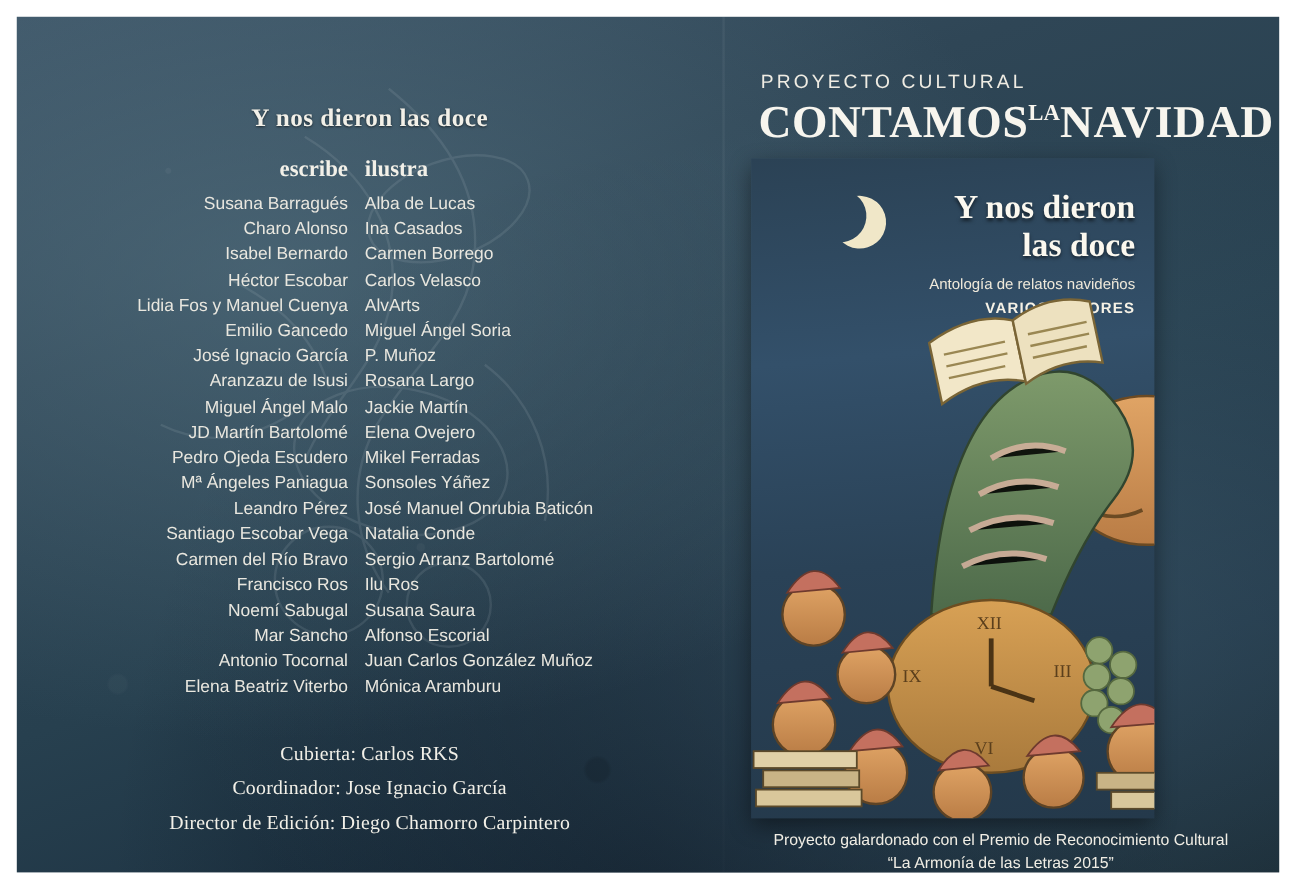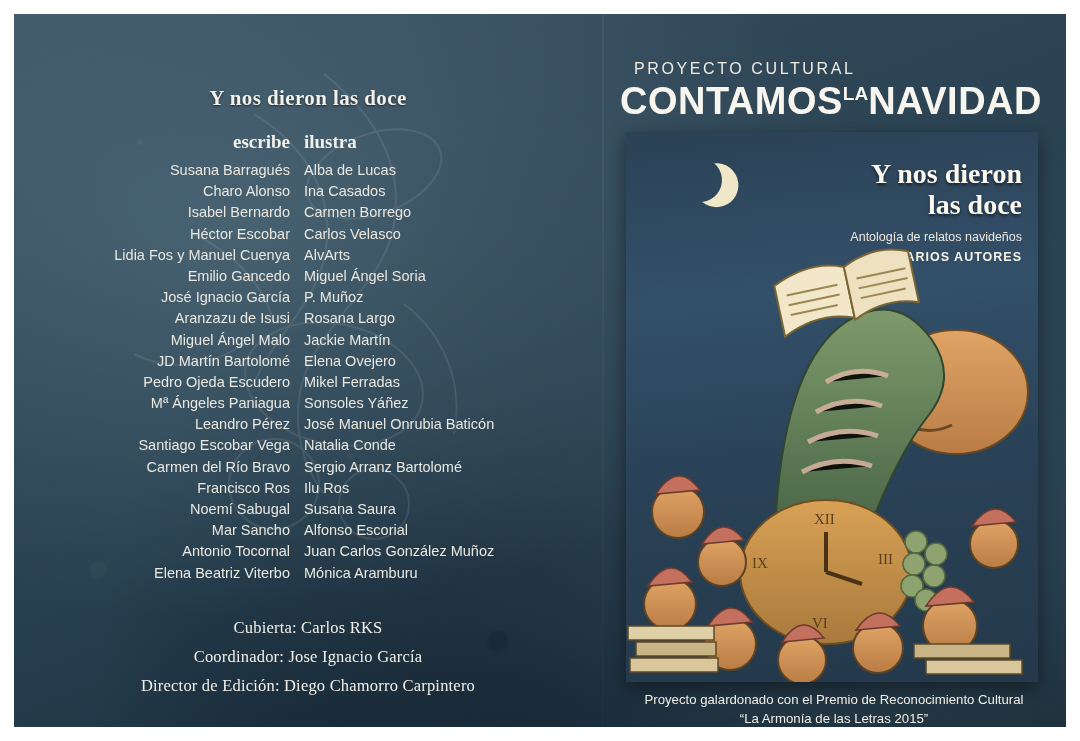--- a/index.html
+++ b/index.html
@@ -65,28 +65,28 @@
   }
   .footer-lines div{font-size:16.5px;margin-bottom:9px;letter-spacing:.2px;}
 
   
   .front{position:absolute;left:588px;top:0;width:464px;height:713px;color:#f5f3ec;}
   .proj-label{
     position:absolute;left:32px;top:46px;font-size:16px;letter-spacing:2.6px;
     color:#efece3;font-family:"Liberation Sans",sans-serif;
   }
   .proj-title{
-    position:absolute;left:18px;top:66px;white-space:nowrap;
-    font-family:Liberation Sans, sans-serif;font-weight:bold;font-size:38px;
+    position:absolute;left:30px;top:66px;white-space:nowrap;
+    font-family:Liberation Serif, serif;font-weight:bold;font-size:38px;
     letter-spacing:.5px;color:#f7f5ee;
   }
   .proj-title .sup{font-size:19px;vertical-align:super;letter-spacing:0;}
 
   .book{
-    position:absolute;left:24px;top:118px;width:412px;height:550px;
+    position:absolute;left:24px;top:118px;width:336px;height:550px;
     background:linear-gradient(175deg,#2b4255 0%,#33506a 30%,#2a4257 60%,#24394b 100%);
     box-shadow:0 6px 18px rgba(0,0,0,.45);
     overflow:hidden;
   }
   .book:before{ 
     content:"";position:absolute;left:52px;top:26px;width:44px;height:44px;
     border-radius:50%;box-shadow:14px 10px 0 0 #f0e7c8;
     transform:rotate(-18deg);
   }
   .book-title{

